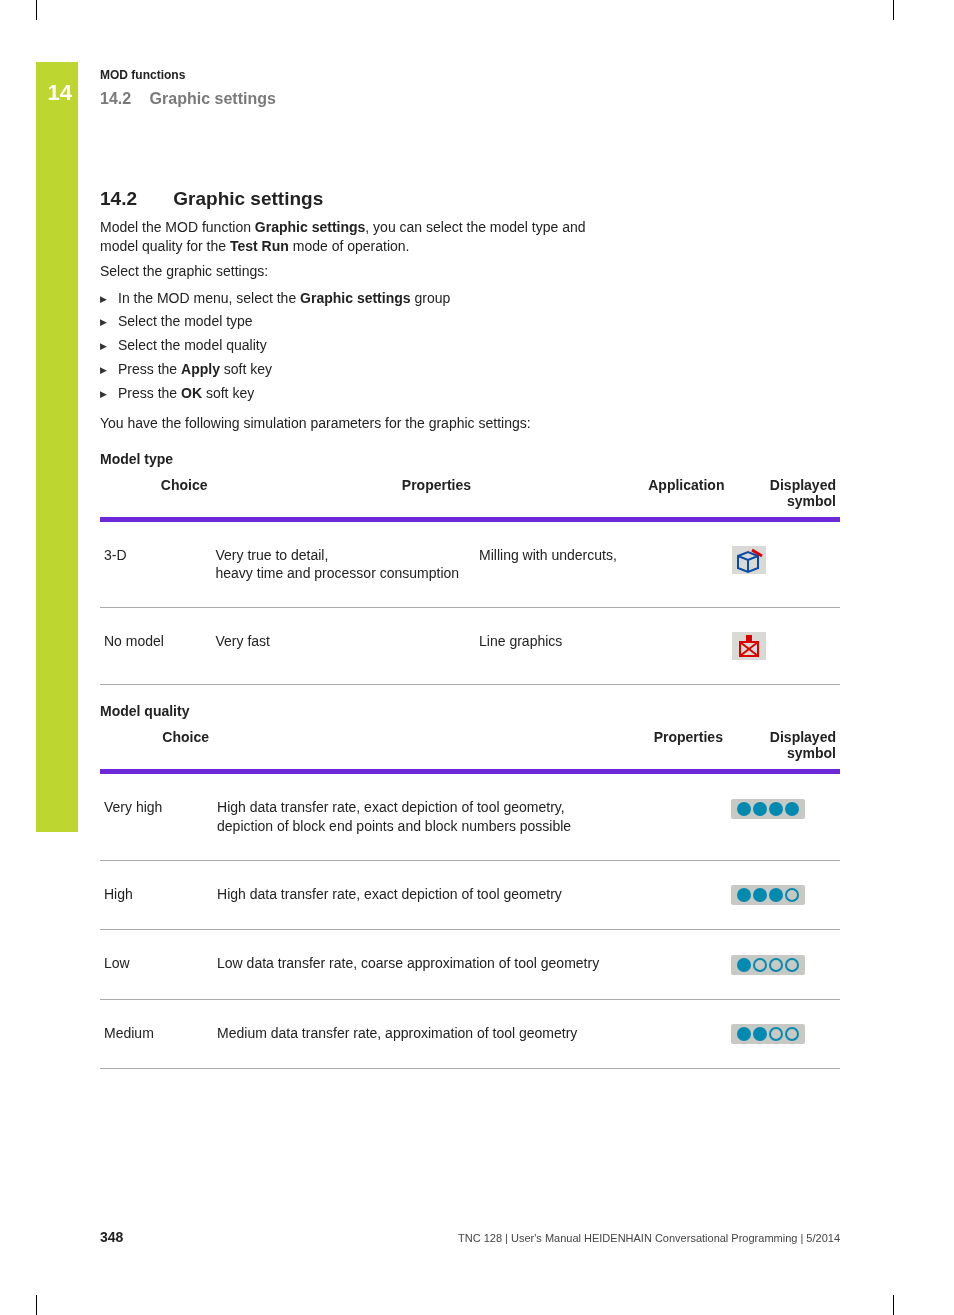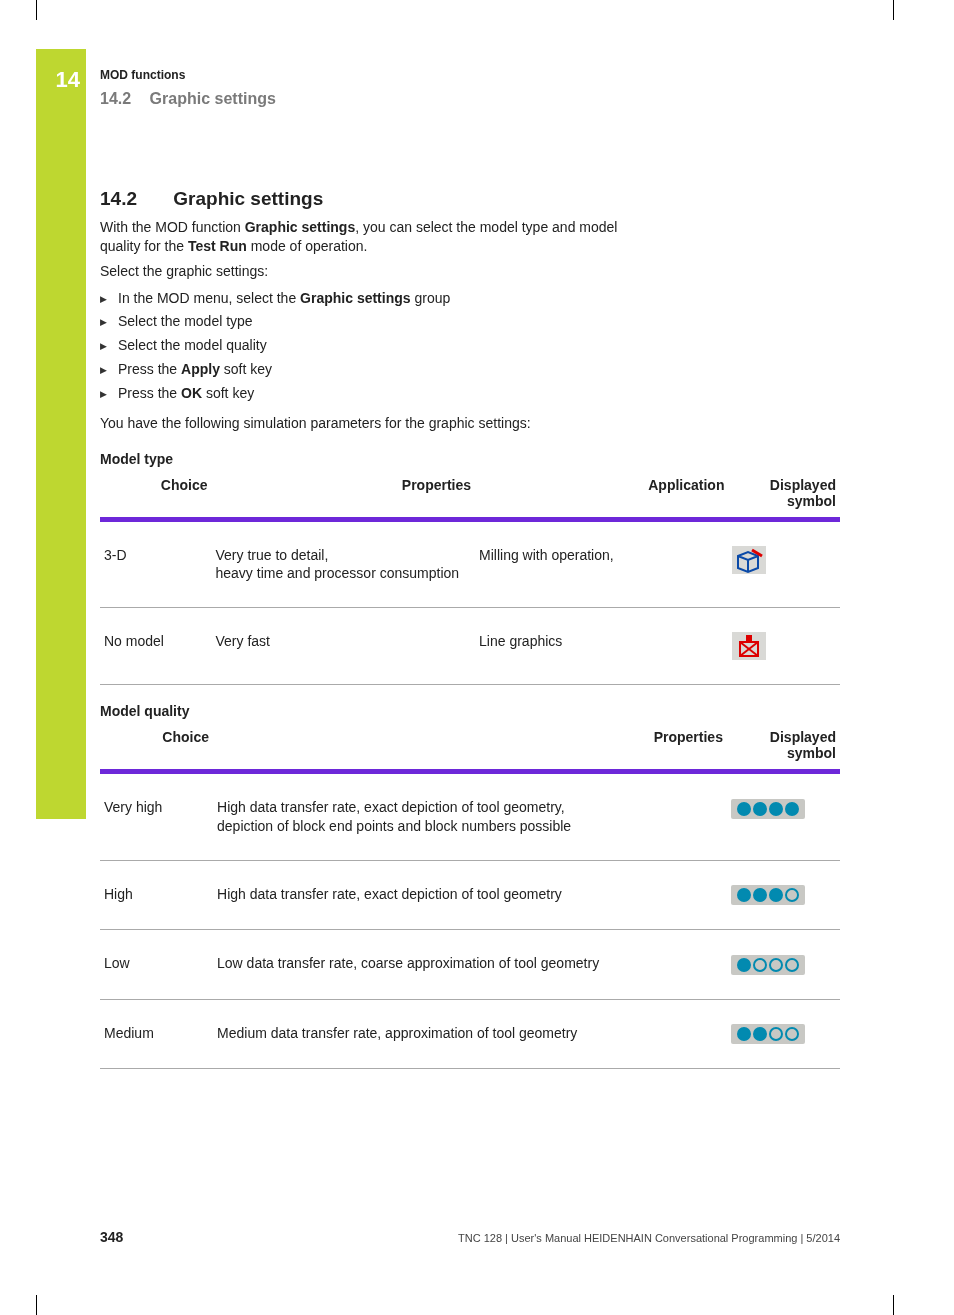--- a/index.html
+++ b/index.html
@@ -14,22 +14,22 @@
     position: relative;
   }
   .crop-top-left { position: absolute; top: 0; left: 36px; height: 20px; border-left: 1px solid #000; }
   .crop-top-right { position: absolute; top: 0; right: 60px; height: 20px; border-left: 1px solid #000; }
   .crop-bot-left { position: absolute; bottom: 0; left: 36px; height: 20px; border-left: 1px solid #000; }
   .crop-bot-right { position: absolute; bottom: 0; right: 60px; height: 20px; border-left: 1px solid #000; }
 
   .sidebar {
     position: absolute;
     left: 36px;
-    top: 49px;
-    width: 50px;
+    top: 62px;
+    width: 42px;
     height: 770px;
     background: #bed730;
   }
   .sidebar-num {
     color: #fff;
     font-weight: bold;
     font-size: 22px;
     text-align: right;
     padding: 18px 6px 0 0;
   }
@@ -133,21 +133,21 @@
     <span class="section-num">14.2</span>
     <span>Graphic settings</span>
   </div>
 
   <div class="heading">
     <span class="num">14.2</span>
     <span>Graphic settings</span>
   </div>
 
   <div class="para">
-    <span>With the MOD function </span><span class="bold">Graphic settings</span><span>, you can select the model type and model quality for the </span><span class="bold">Test Run</span><span> mode of operation.</span>
+    <span>Model the MOD function </span><span class="bold">Graphic settings</span><span>, you can select the model type and model quality for the </span><span class="bold">Test Run</span><span> mode of operation.</span>
   </div>
   <div class="para">Select the graphic settings:</div>
 
   <ul class="steps">
     <li><span>In the MOD menu, select the </span><span class="bold">Graphic settings</span><span> group</span></li>
     <li>Select the model type</li>
     <li>Select the model quality</li>
     <li><span>Press the </span><span class="bold">Apply</span><span> soft key</span></li>
     <li><span>Press the </span><span class="bold">OK</span><span> soft key</span></li>
   </ul>
@@ -164,21 +164,21 @@
         <th class="col-sym">Displayed symbol</th>
       </tr>
     </thead>
     <tbody>
       <tr>
         <td>3-D</td>
         <td>
           <div>Very true to detail,</div>
           <div>heavy time and processor consumption</div>
         </td>
-        <td>Milling with operation,</td>
+        <td>Milling with undercuts,</td>
         <td>
           <span class="sym-box">
             <svg width="34" height="28">
                 <path d="M6 22 L6 10 L16 6 L26 10 L26 22 L16 26 Z M6 10 L16 14 L26 10 M16 14 L16 26" fill="none" stroke="#0a4aa8" stroke-width="2"></path>
                 <line x1="20" y1="4" x2="30" y2="10" stroke="#d00" stroke-width="3"></line>
               </svg>
           </span>
         </td>
       </tr>
       <tr>

